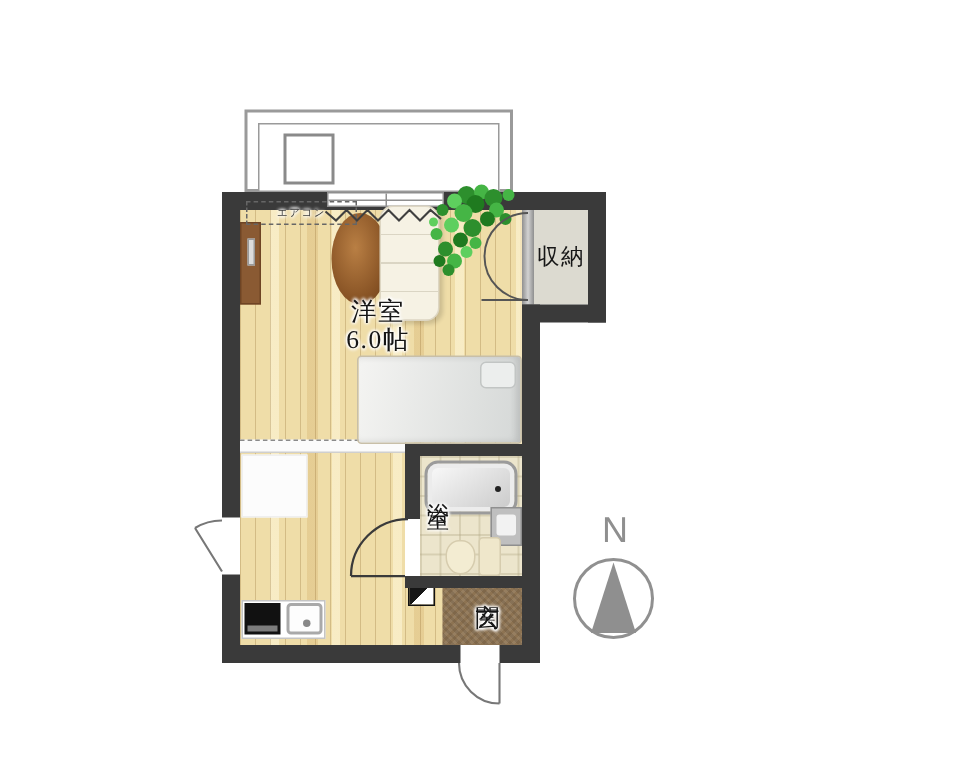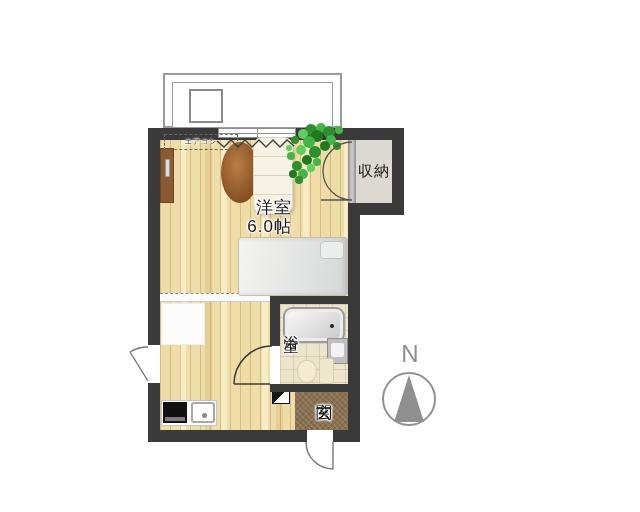--- a/index.html
+++ b/index.html
@@ -91,21 +91,21 @@
 
   
   #overlay{left:0;top:0;width:640px;height:512px;pointer-events:none;}
 
   
   .compass-circle{left:382px;top:372px;width:54px;height:54px;border:2px solid #909090;border-radius:50%;background:#fff;}
 
   
   .lbl{color:#161616;
     text-shadow:-1px 0 2px #fff,1px 0 2px #fff,0 -1px 2px #fff,0 1px 2px #fff,0 0 3px #fff;}
-  .lbl-room{left:212px;top:198px;width:80px;text-align:right;font-size:17px;line-height:19px;letter-spacing:1px;}
+  .lbl-room{left:212px;top:198px;width:80px;text-align:center;font-size:17px;line-height:19px;letter-spacing:1px;}
   .lbl-storage{left:352px;top:162px;width:44px;text-align:center;font-size:15px;letter-spacing:1px;text-shadow:none;}
   .lbl-vert{writing-mode:vertical-rl;text-orientation:upright;}
   .lbl-bath{left:281px;top:323px;font-size:15px;letter-spacing:3px;}
   .lbl-entry{left:313px;top:390px;font-size:16px;letter-spacing:2px;}
   .lbl-aircon{position:static !important;font-size:7px;color:#3d3d3d;letter-spacing:1px;white-space:nowrap;}
   .lbl-n{left:396px;top:340px;width:28px;text-align:center;font-size:24px;color:#8f8f8f;text-shadow:none;}
 </style>
 </head>
 <body>
 
@@ -204,20 +204,20 @@
     <polyline points="217,141 224,147 231,140 238,147 245,140 252,147 259,140 266,147 273,140 280,147 287,140 294,146" fill="none" stroke="#3f3f3f" stroke-width="1.4"></polyline>
     <path d="M 352 142 A 29 29 0 0 0 352 200 M 321 200 L 352 200" fill="none" stroke="#555" stroke-width="1.3"></path>
     <path d="M 234 384 L 270 384 M 234 384 A 38 38 0 0 1 272 346" fill="none" stroke="#3a3a3a" stroke-width="1.5"></path>
     <path d="M 148 381 L 130 352 M 130 352 A 34 34 0 0 1 148 347" fill="none" stroke="#777" stroke-width="1.4"></path>
     <path d="M 333 442 L 333 469 M 333 469 A 27 27 0 0 1 306 442" fill="none" stroke="#777" stroke-width="1.4"></path>
     <polygon points="409,375 394,422 424,422" fill="#8f8f8f"></polygon>
   </svg>
 
   <div class="lbl lbl-room">
     <span style="position:static;display:block;">洋室</span>
-    <span style="position:static;display:block;">6.0帖</span>
+    <span style="position:static;display:block;font-family:Liberation Serif, serif;">6.0帖</span>
   </div>
   <div class="lbl lbl-storage">収納</div>
   <div class="lbl lbl-vert lbl-bath">浴室</div>
   <div class="lbl lbl-vert lbl-entry">玄関</div>
   <div class="lbl lbl-n">N</div>
 
 </div>
 
 </body></html>

